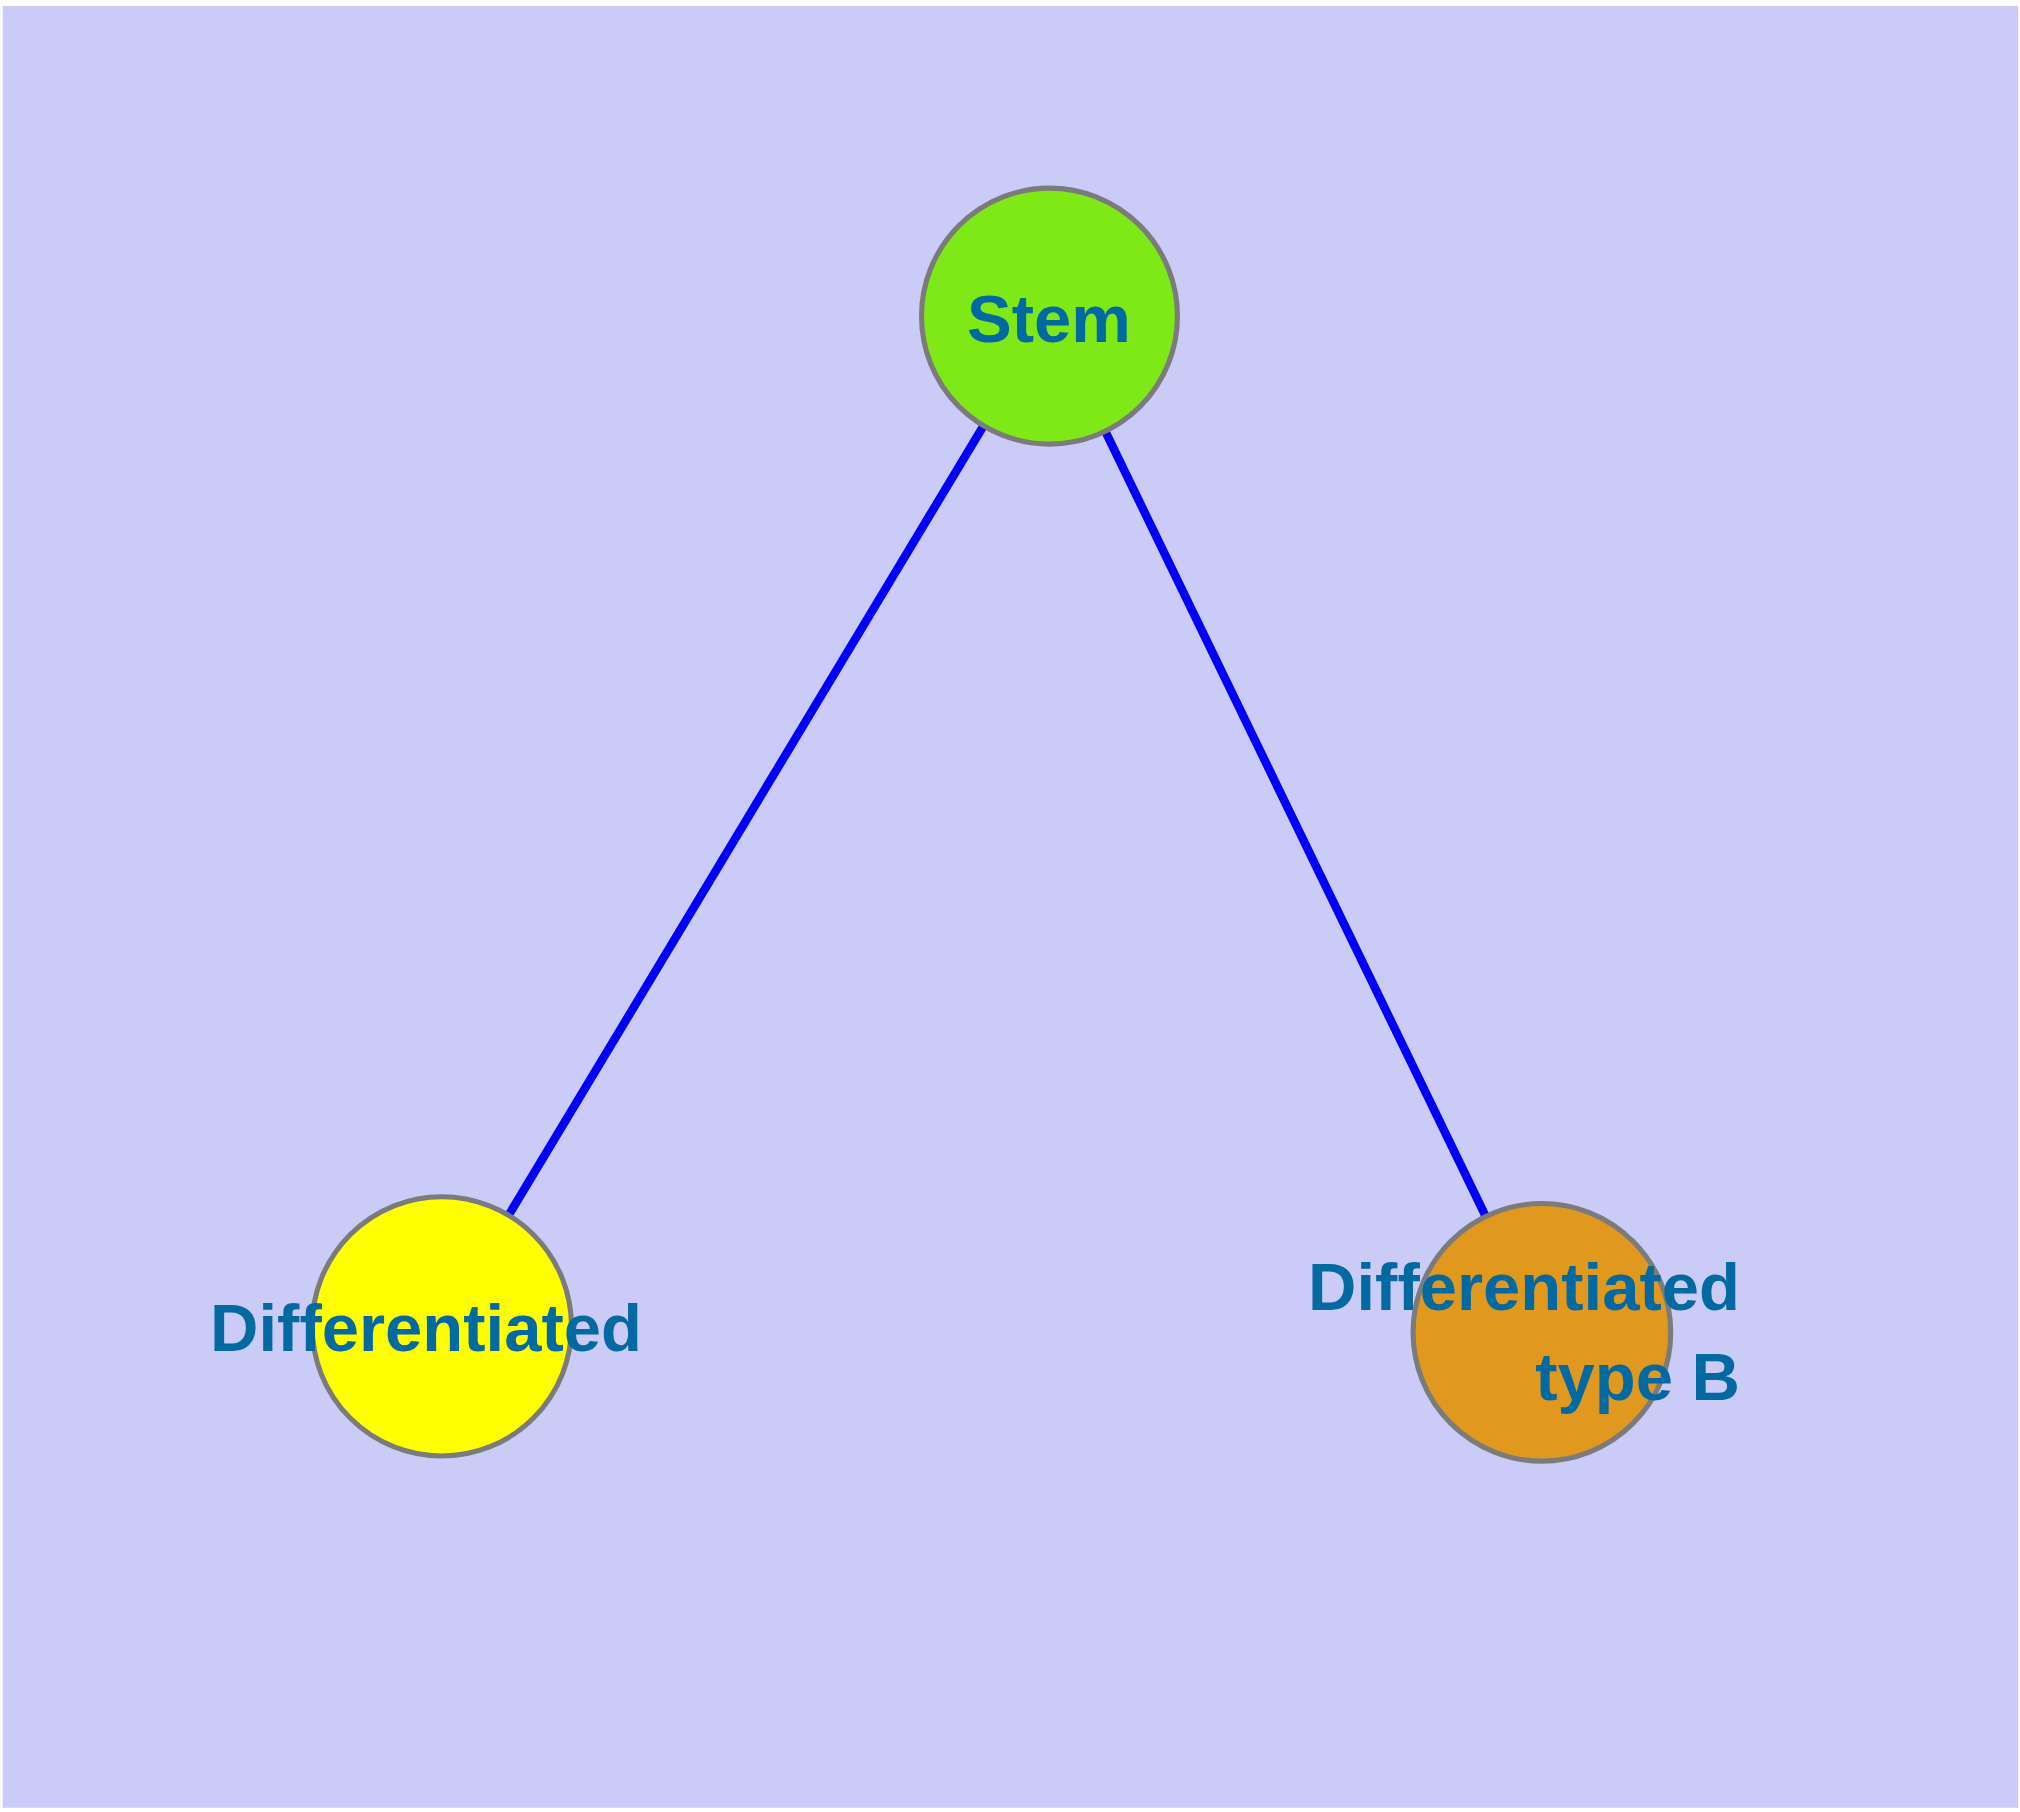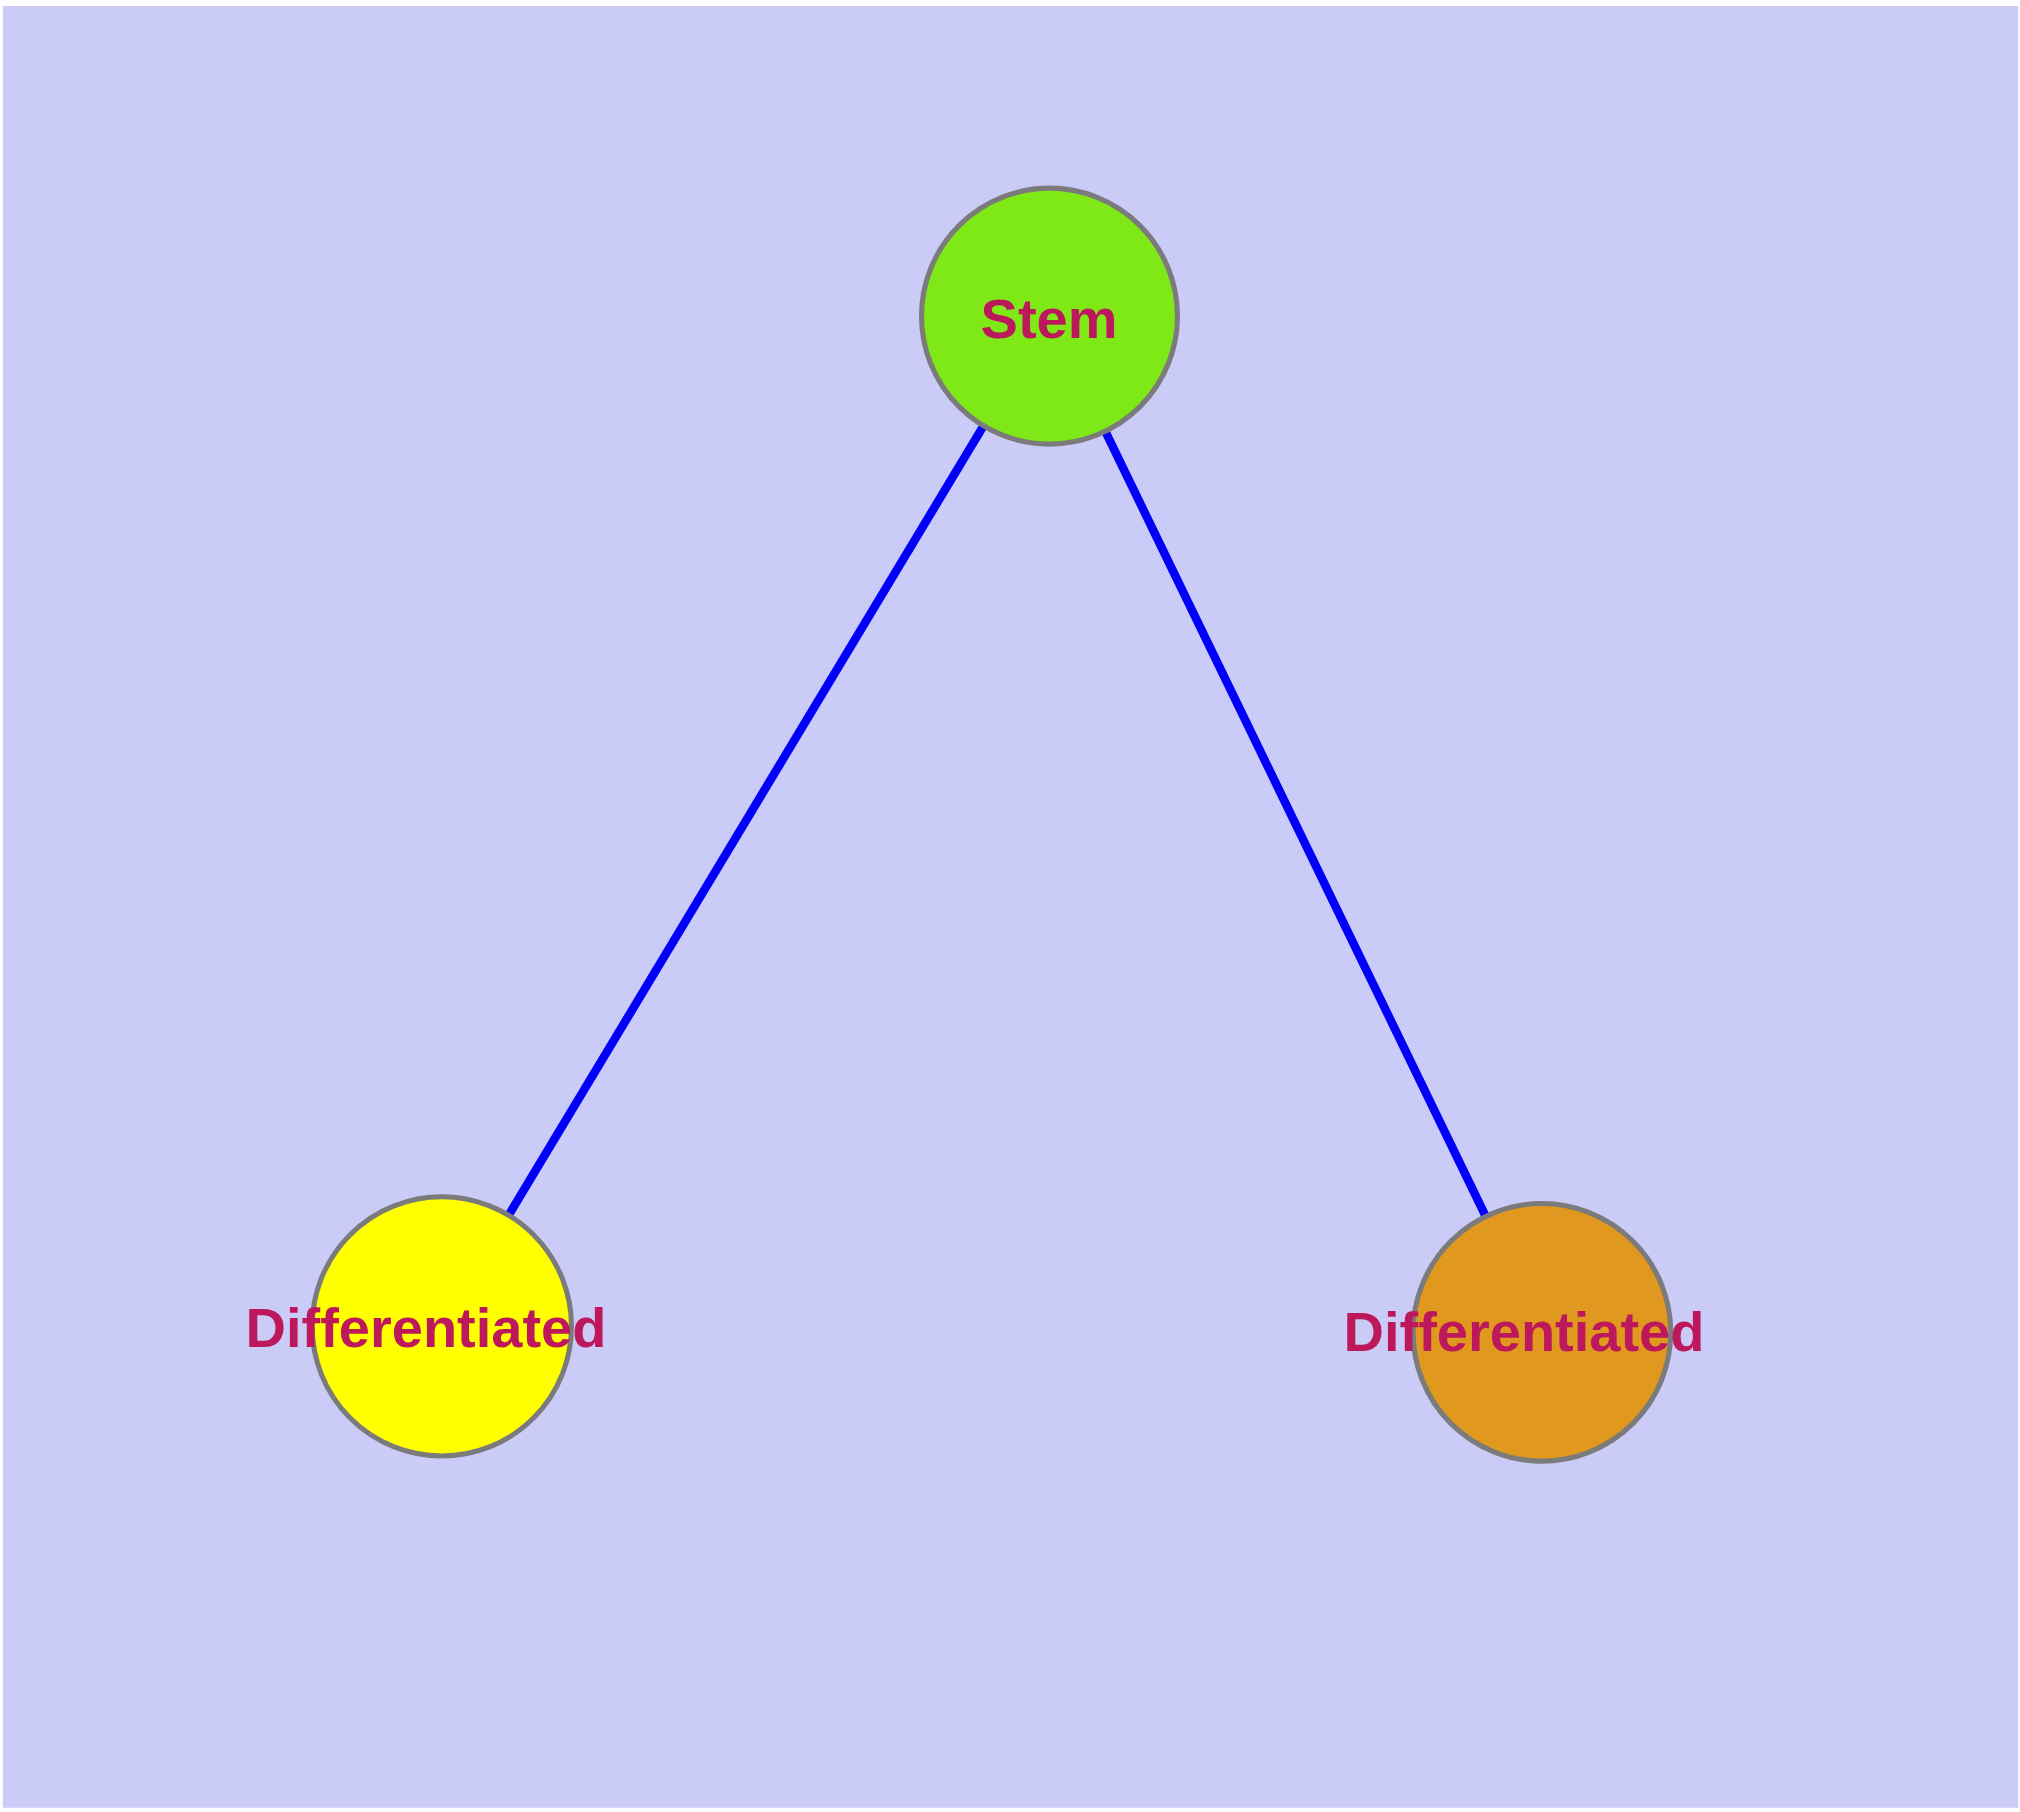--- a/index.html
+++ b/index.html
@@ -26,23 +26,23 @@
     stroke-width: 10;
     stroke-linecap: butt;
   }
   .node-circle {
     stroke-width: 6;
   }
   .node-label {
     position: absolute;
     transform: translate(-50%, -50%);
     text-align: right;
-    color: #be185d;
+    color: #0369a1;
     font-weight: bold;
-    font-size: 56px;
+    font-size: 67px;
     line-height: 90px;
     white-space: nowrap;
     letter-spacing: 0px;
   }
 </style>
 </head>
 <body>
 
 <div class="canvas">
 
@@ -61,16 +61,17 @@
   <div class="node-label" style="left:1049px; top:319px;">
     <span>Stem</span>
   </div>
 
   <div class="node-label" style="left:426px; top:1328px;">
     <div>Differentiated</div>
   </div>
 
   <div class="node-label" style="left:1524px; top:1332px;">
     <div>Differentiated</div>
+    <div>type B</div>
   </div>
 
 </div>
 
 
 </body></html>

